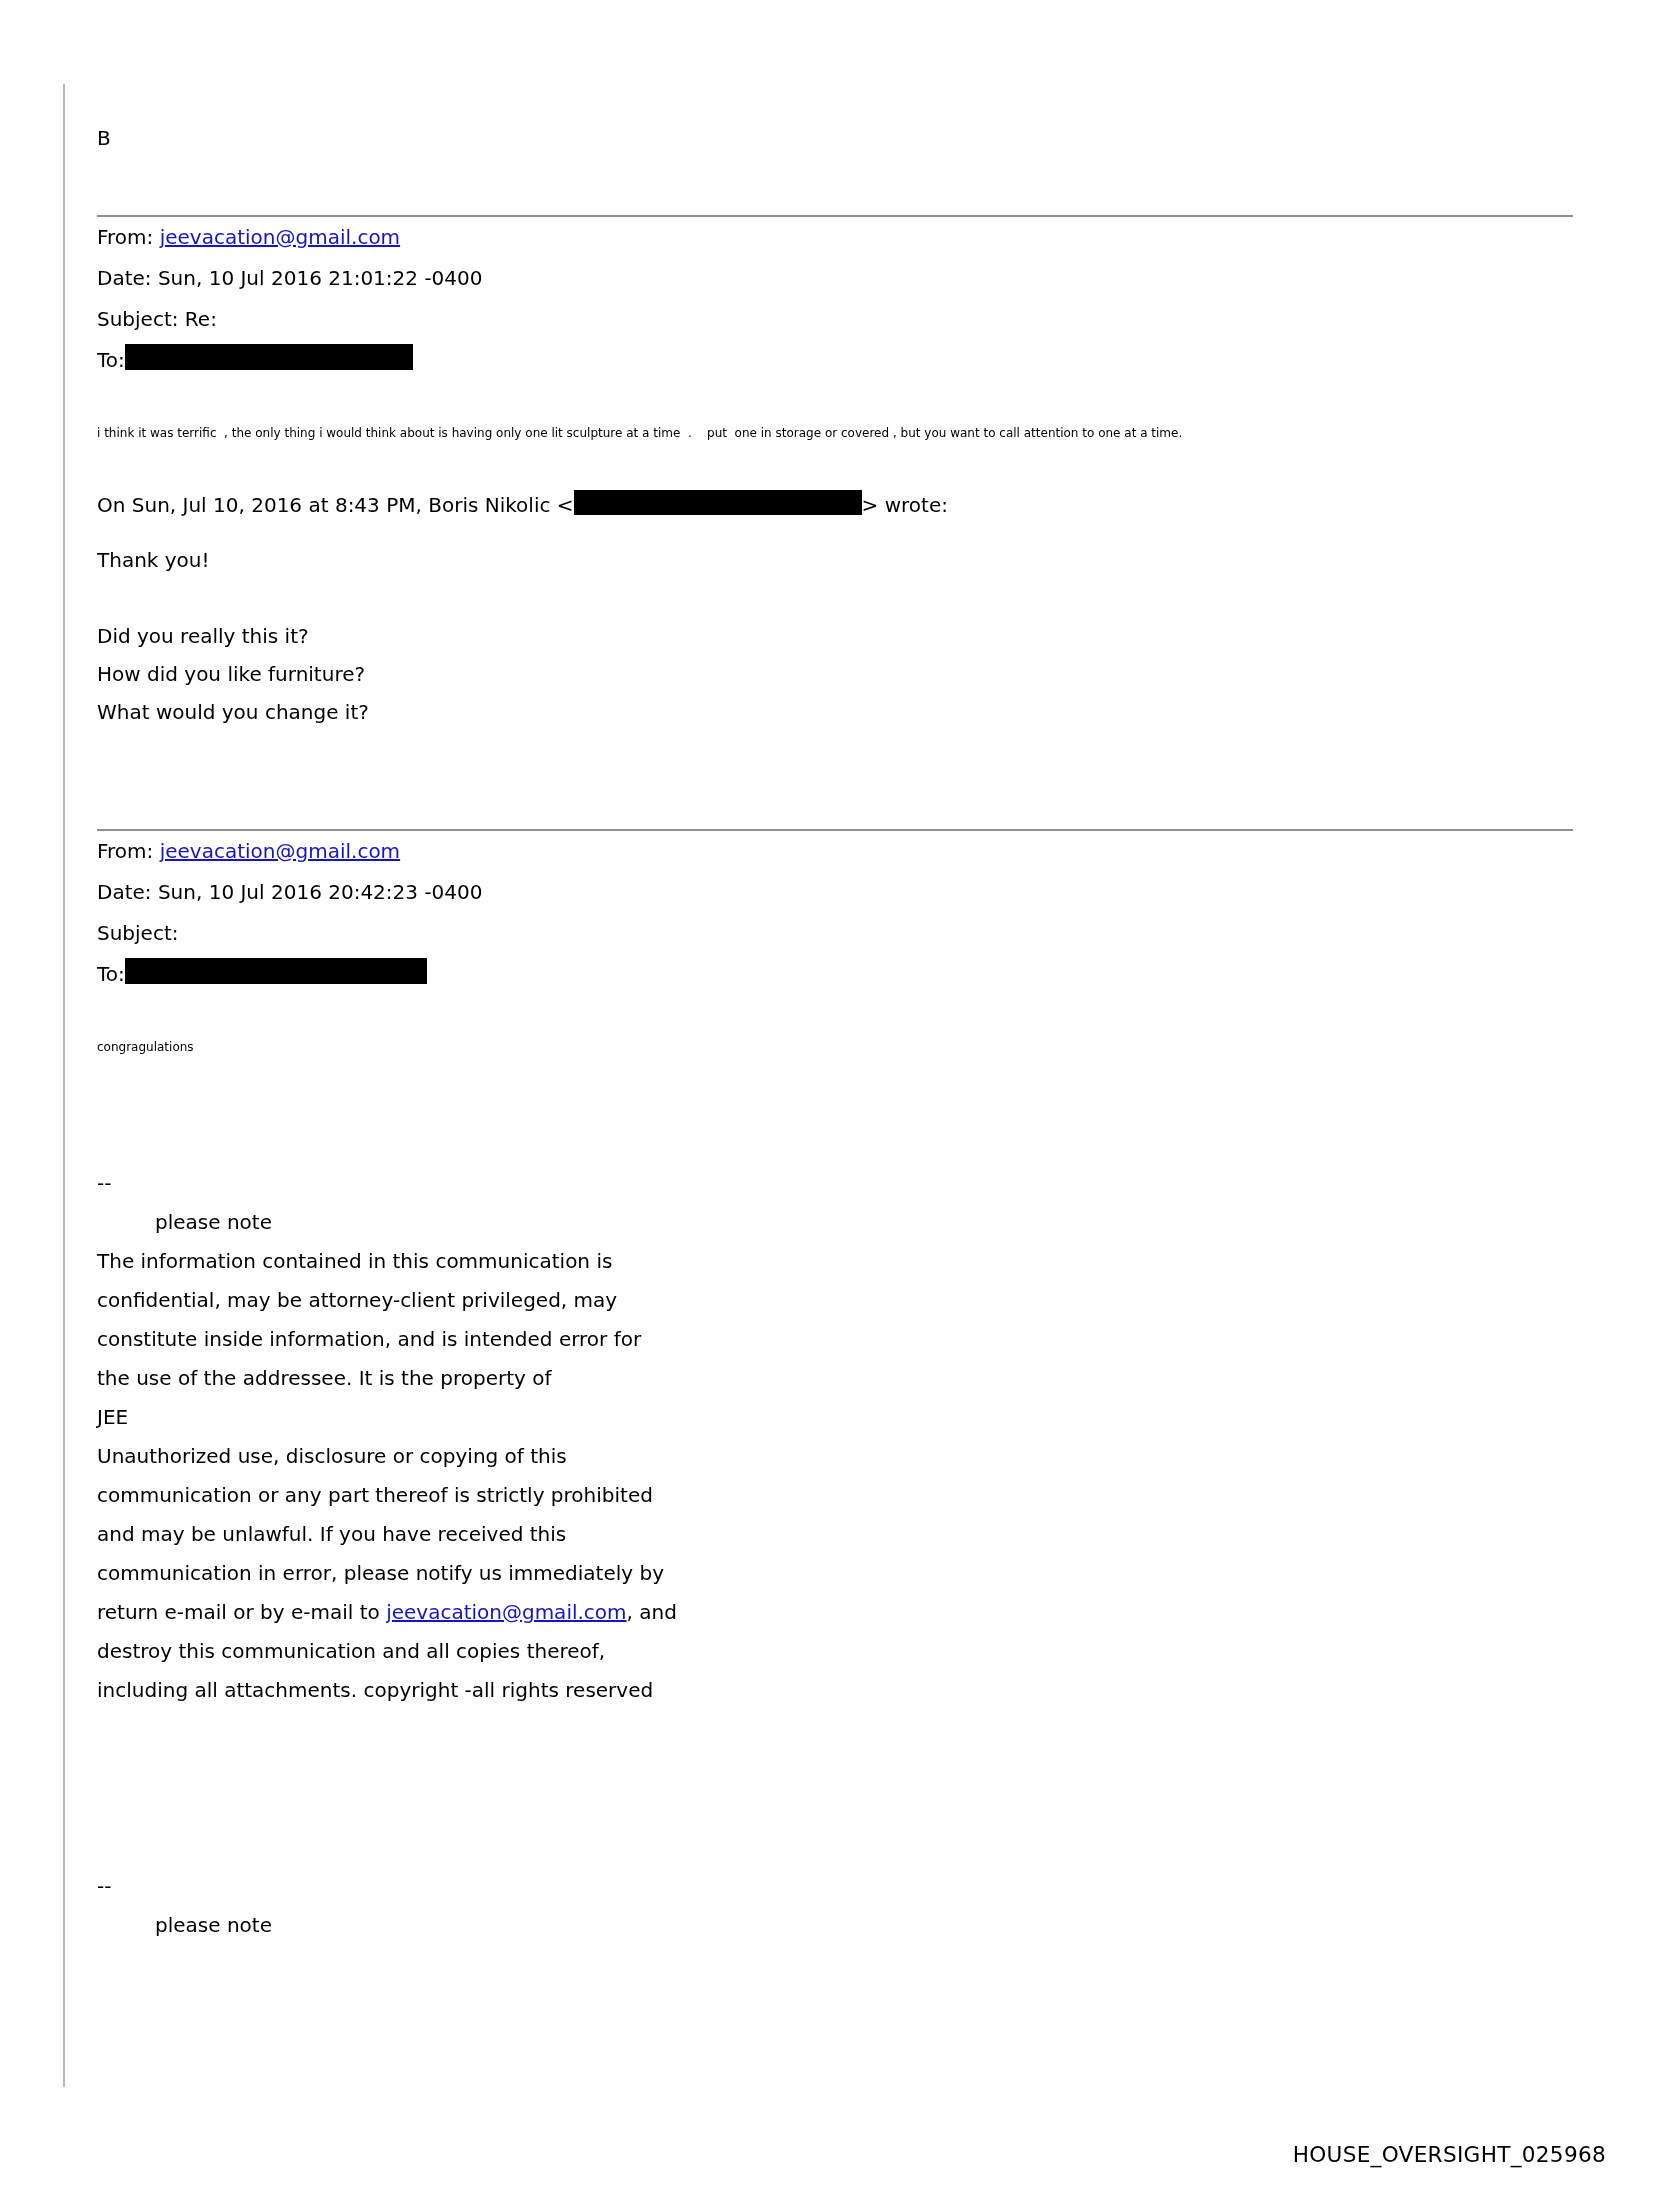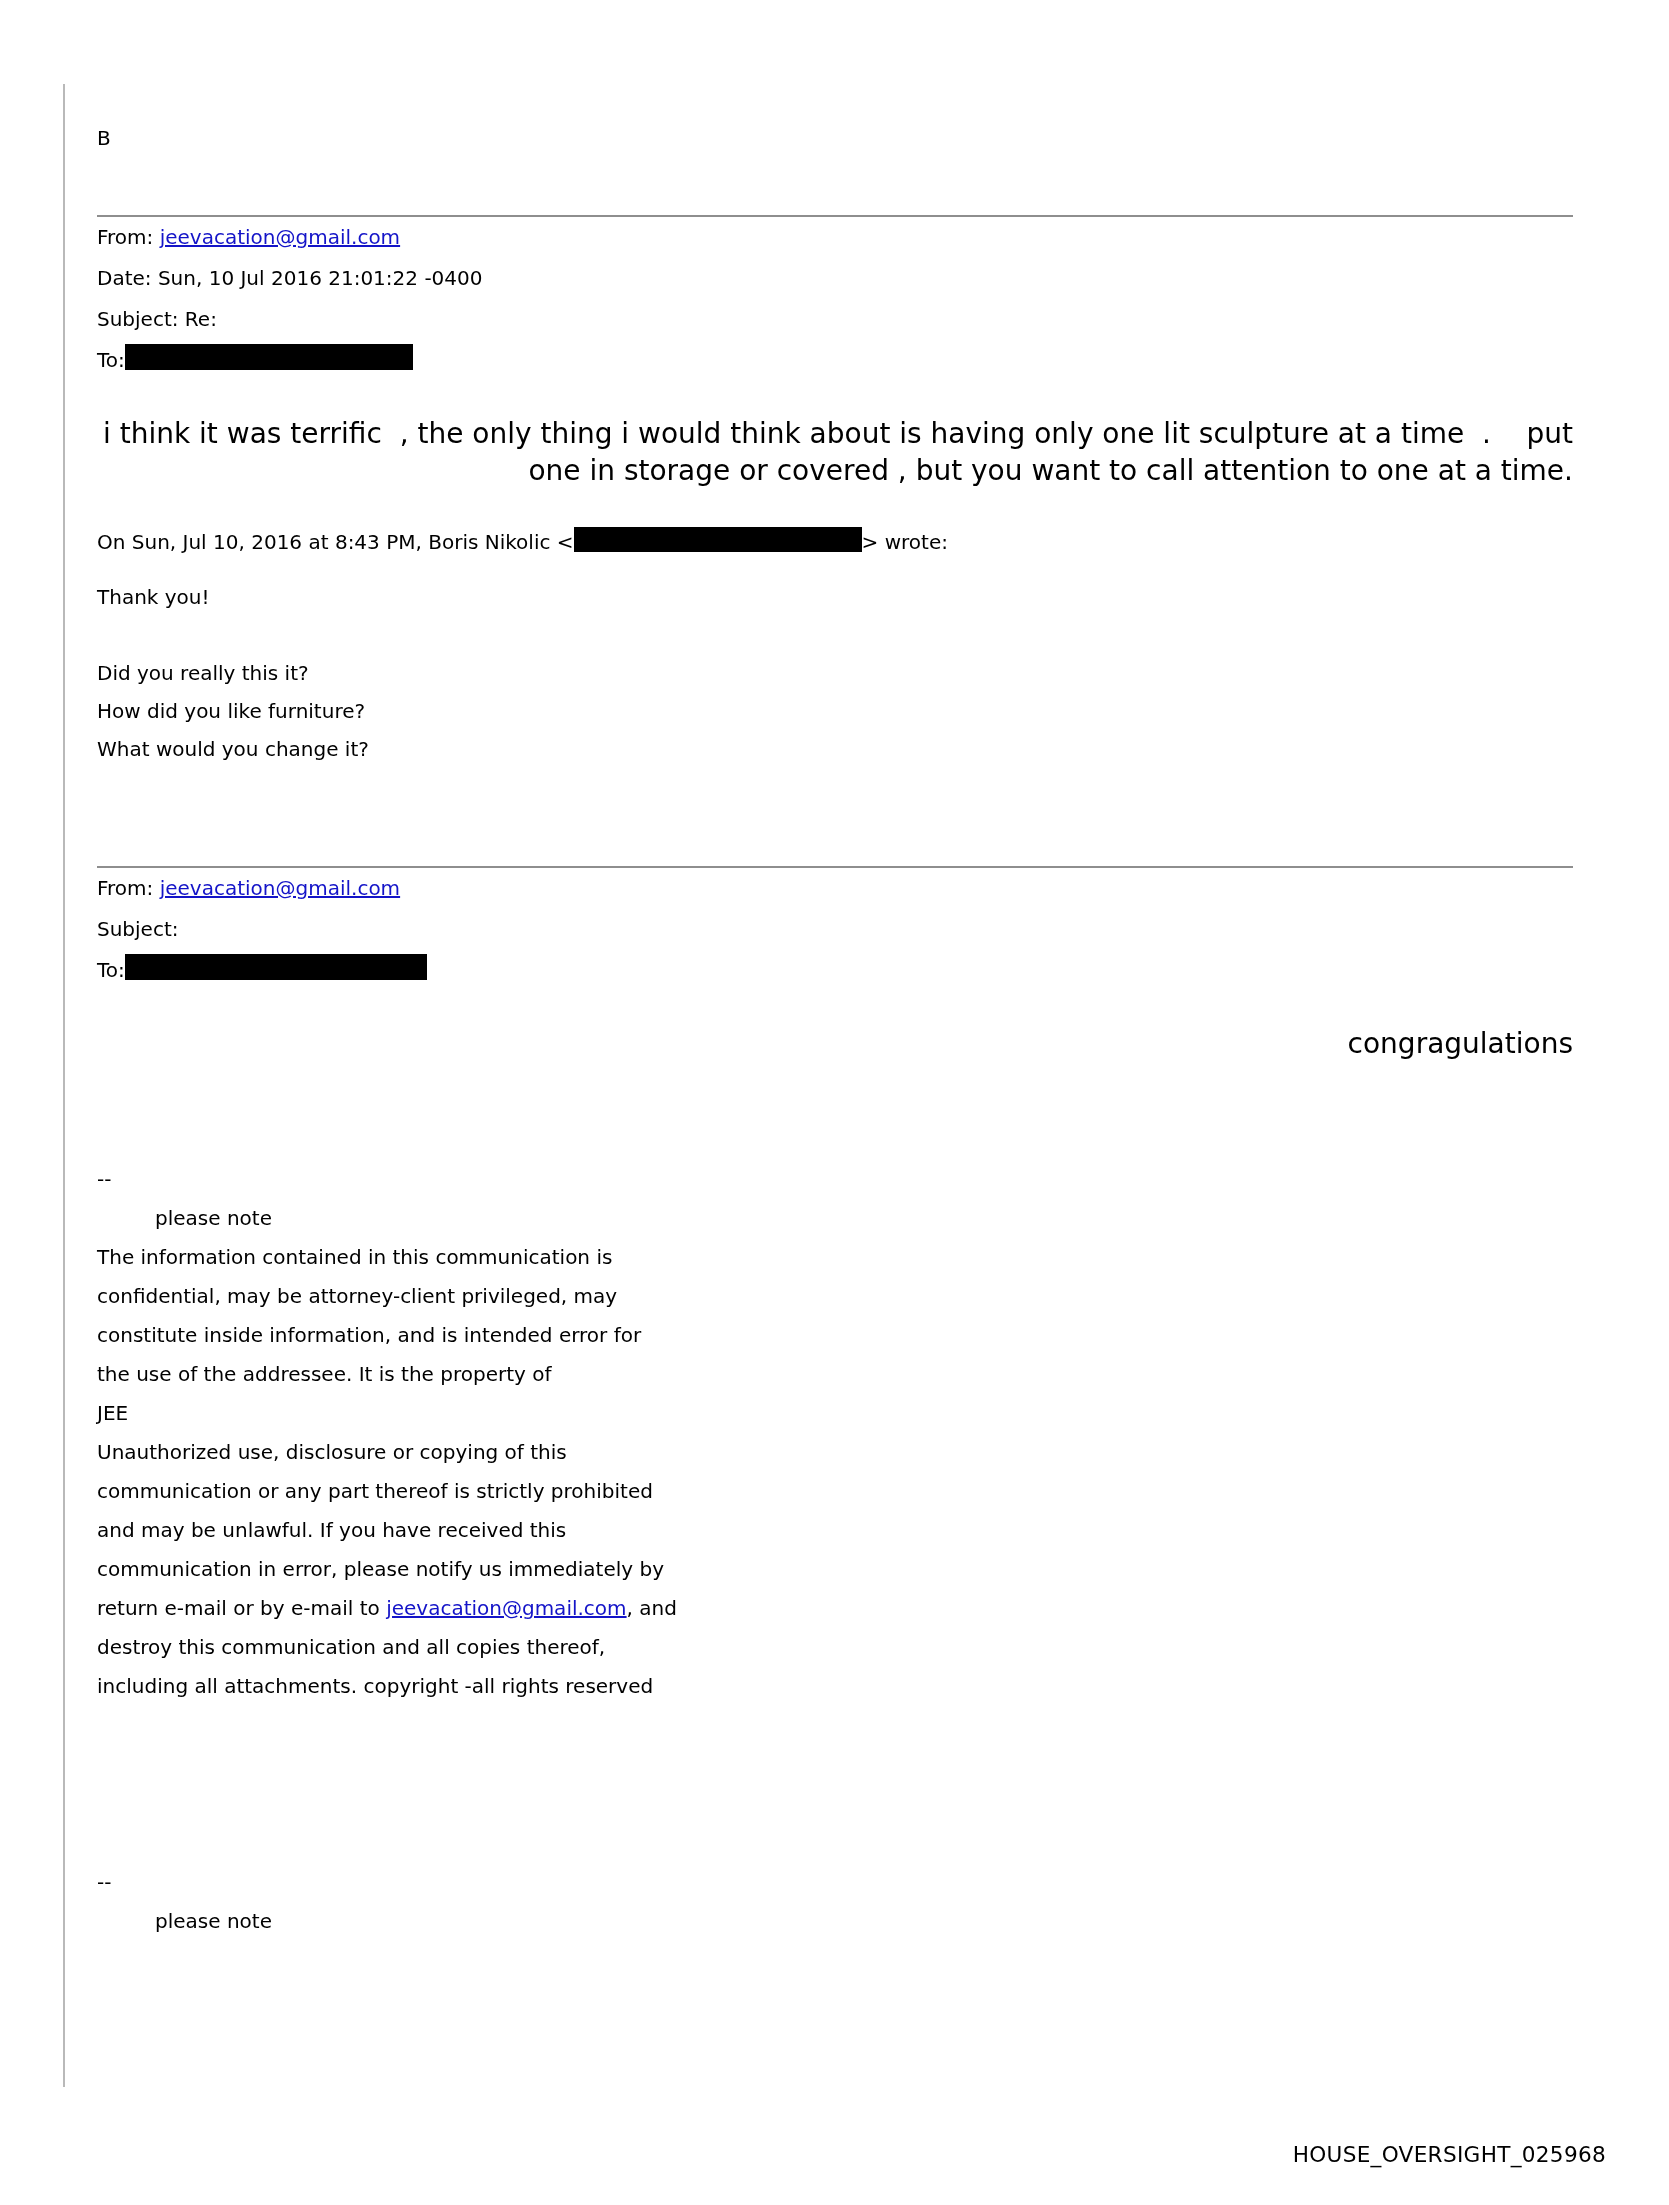--- a/index.html
+++ b/index.html
@@ -58,25 +58,24 @@
   .redact {
     display: inline-block;
     background: #000000;
     vertical-align: -3.3px;
   }
   .redact-to1 { width: 288px; height: 26px; }
   .redact-to2 { width: 302px; height: 26px; }
   .redact-addr { width: 288px; height: 25px; }
 
   .body-para {
-    font-size: 28px;
+    font-size: 12px;
     line-height: 37px;
     width: 1476px;
     white-space: pre-wrap;
-    text-align: right;
   }
   .quote-line {
     font-size: 20px;
     line-height: 38px;
   }
   .note-line {
     font-size: 20px;
     line-height: 39px;
     white-space: pre-wrap;
   }
@@ -130,20 +129,21 @@
       <div class="quote-line">How did you like furniture?</div>
       <div class="quote-line">What would you change it?</div>
     </div>
 
     <div class="spacer-xl"></div>
 
     <hr class="hr">
 
     <div class="hdr-block">
       <div class="line"><span>From: </span><a class="link" href="#">jeevacation@gmail.com</a></div>
+      <div class="line">Date: Sun, 10 Jul 2016 20:42:23 -0400</div>
       <div class="line">Subject:</div>
       <div class="line"><span>To:</span><span class="redact redact-to2"></span></div>
     </div>
 
     <div class="spacer-md"></div>
 
     <div class="body-para">congragulations</div>
 
     <div class="spacer-xl"></div>
 

